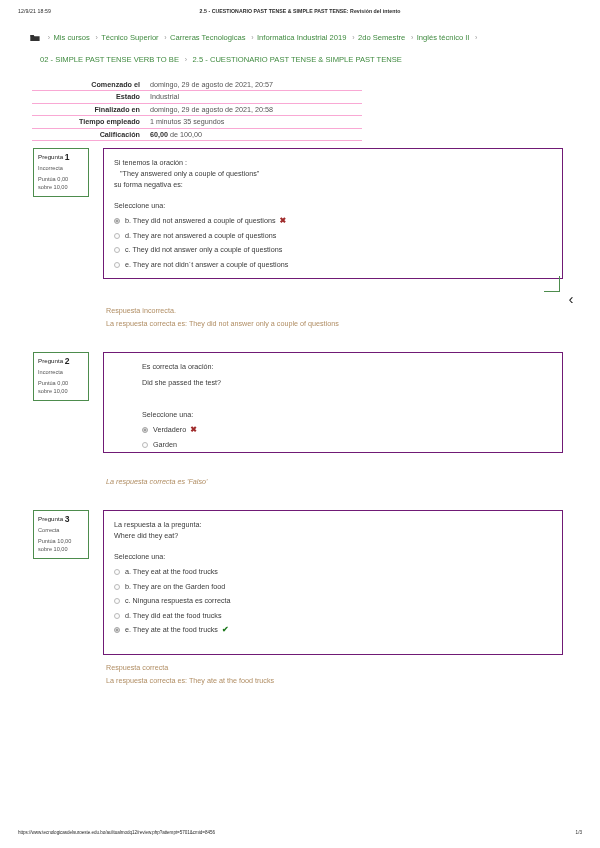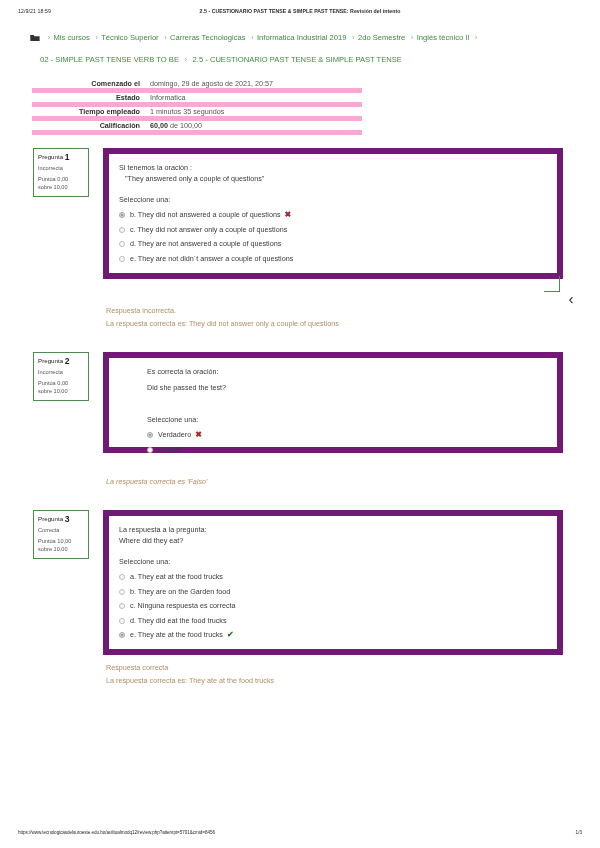--- a/index.html
+++ b/index.html
@@ -84,21 +84,21 @@
     left: 32px;
     top: 78px;
     width: 330px;
     border-collapse: collapse;
     font-size: 7.2px;
   }
   .summary tr { height: 12.5px; }
   .summary td {
     padding: 0 0 0 0;
     vertical-align: middle;
-    border-bottom: 5px solid #f9a8d4;
+    border-bottom: 1px solid #f9a8d4;
   }
   .summary td.lbl {
     width: 108px;
     text-align: right;
     font-weight: bold;
     color: #2f2f2f;
     padding-right: 6px;
   }
   .summary td.val {
     color: #555555;
@@ -142,21 +142,21 @@
   }
   .qinfo .qgrade {
     color: #555;
   }
 
   .qbody {
     position: absolute;
     left: 103px;
     top: 0;
     width: 460px;
-    border: 6px solid #701a75;
+    border: 1px solid #701a75;
     background: #ffffff;
     box-sizing: border-box;
     padding: 8px 10px 10px 10px;
   }
   .qtext {
     font-size: 7.2px;
     line-height: 11px;
     color: #3a3a3a;
   }
   .qtext .indent { padding-left: 6px; }
@@ -297,21 +297,25 @@
 </div>
 
 <table class="summary">
   <tbody>
       <tr>
     <td class="lbl">Comenzado el</td>
     <td class="val">domingo, 29 de agosto de 2021, 20:57</td>
   </tr>
   <tr>
     <td class="lbl">Estado</td>
-    <td class="val">Informatica</td>
+    <td class="val">Industrial</td>
+  </tr>
+  <tr>
+    <td class="lbl">Finalizado en</td>
+    <td class="val">domingo, 29 de agosto de 2021, 20:58</td>
   </tr>
   <tr>
     <td class="lbl">Tiempo empleado</td>
     <td class="val">1 minutos 35 segundos</td>
   </tr>
   <tr>
     <td class="lbl">Calificación</td>
     <td class="val">
       <b>60,00</b>
       <span>de 100,00</span>
@@ -329,34 +333,35 @@
     <div class="qstate">Incorrecta</div>
     <div class="qgrade">
       <div>Puntúa 0,00</div>
       <div>sobre 10,00</div>
     </div>
   </div>
   <div class="qbody" style="height:131px;">
     <div class="qtext">
       <div>Si tenemos la oración :</div>
       <div class="indent">"They answered only a couple of questions"</div>
+      <div>su forma negativa es:</div>
     </div>
     <div class="select-label">Seleccione una:</div>
     <div class="option">
       <span class="radio sel"></span>
       <span>b. They did not answered a couple of questions</span>
       <span class="mark wrong">✖</span>
     </div>
     <div class="option">
       <span class="radio"></span>
+      <span>d. They are not answered a couple of questions</span>
+    </div>
+    <div class="option">
+      <span class="radio"></span>
       <span>c. They did not answer only a couple of questions</span>
-    </div>
-    <div class="option">
-      <span class="radio"></span>
-      <span>d. They are not answered a couple of questions</span>
     </div>
     <div class="option">
       <span class="radio"></span>
       <span>e. They are not didn´t answer a couple of questions</span>
     </div>
   </div>
 </div>
 
 <div class="feedback" style="top:305px;">
   <div>Respuesta incorrecta.</div>

